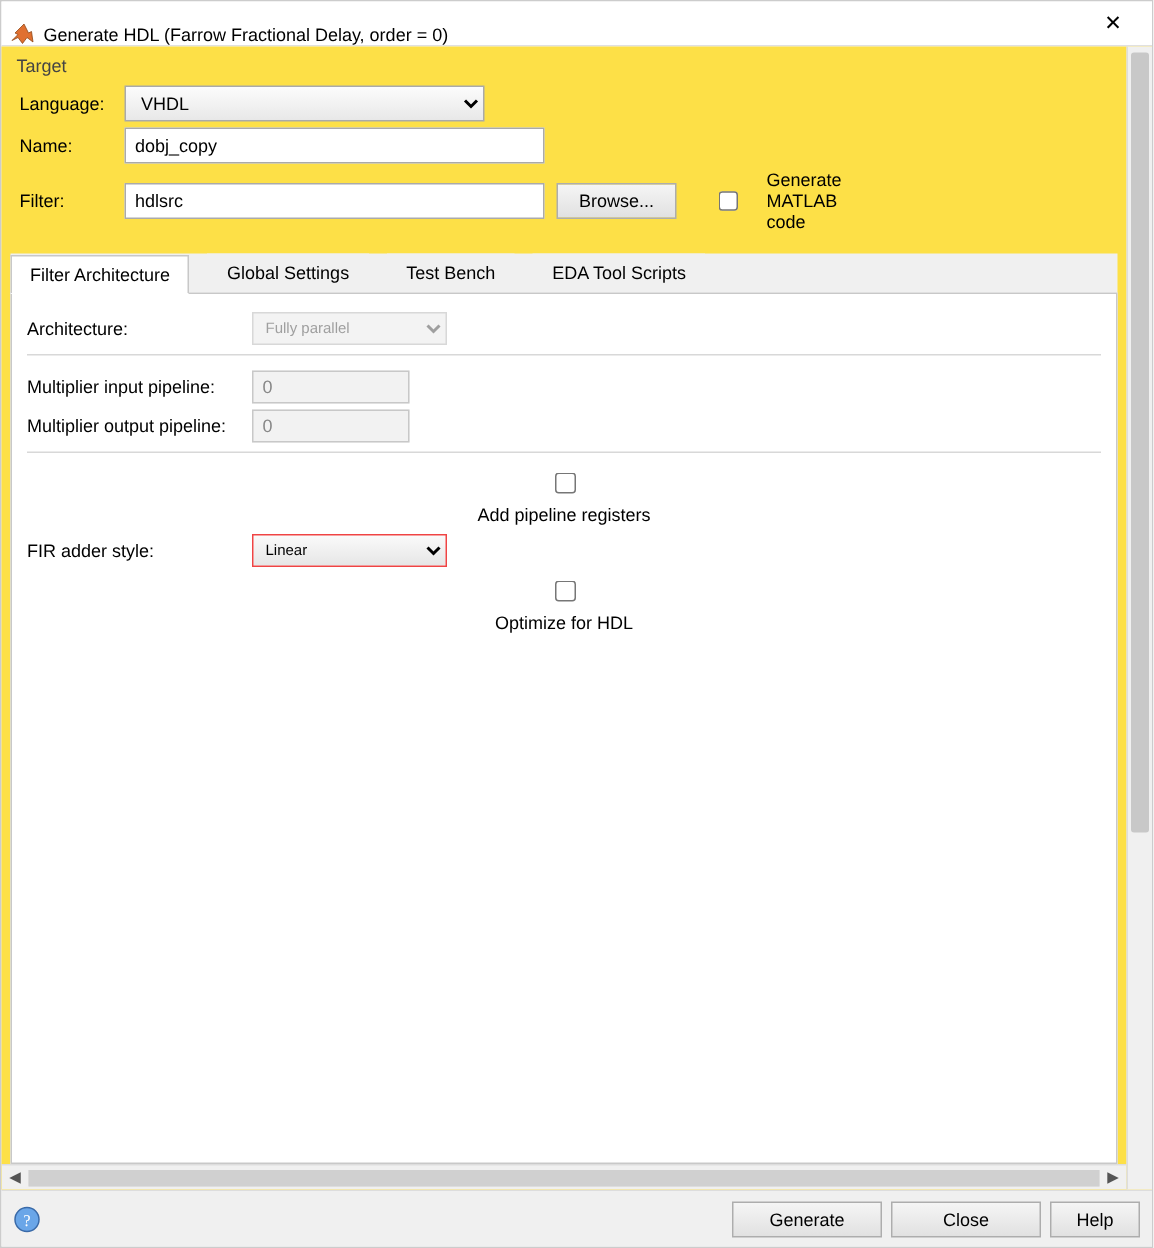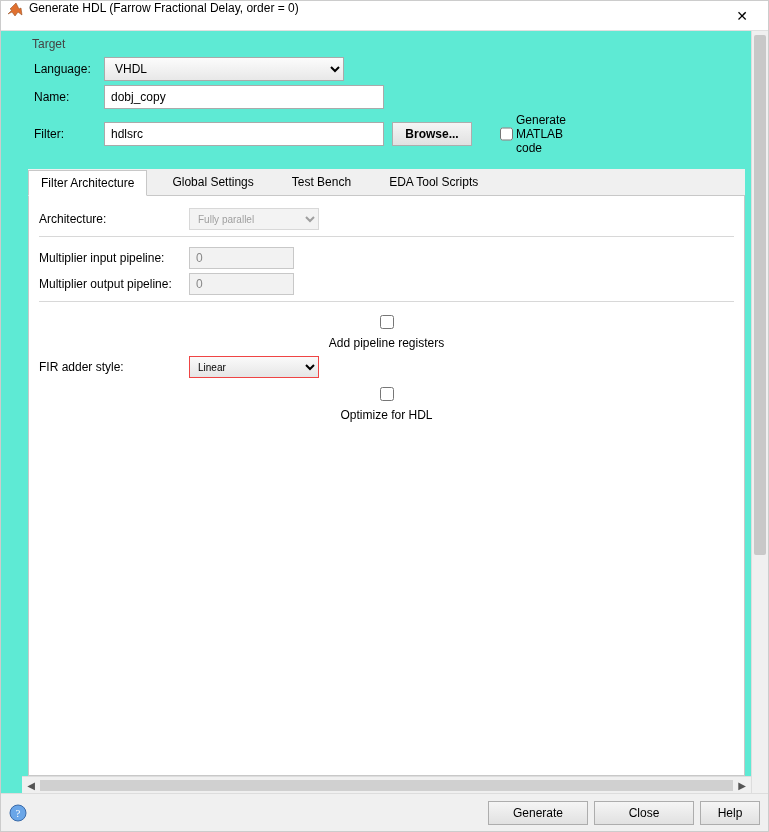--- a/index.html
+++ b/index.html
@@ -2,47 +2,47 @@
 <html><head>
 <meta charset="utf-8">
 <style>
   * { box-sizing: border-box; }
   html, body { margin: 0; padding: 0; font-family: "Segoe UI", Tahoma, sans-serif; font-size: 12px; }
   .window {
     width: 769px; height: 832px; background: #fff;
     display: flex; flex-direction: column; border: 1px solid #ccc;
   }
   .titlebar {
-    height: 30px; display: flex; align-items: flex-start; padding: 0 6px;
+    height: 30px; display: flex; align-items: flex-end; padding: 0 6px;
     border-bottom: 1px solid #e0e0e0; background: #fff;
   }
   .titlebar .app-icon { width: 16px; height: 16px; margin-right: 6px; }
   .titlebar .title { flex: 1; font-size: 12px; }
   .titlebar .close { width: 40px; text-align: center; font-size: 14px; line-height: 30px; cursor: default; }
-  .main-area { flex: 1; display: flex; background: #5eead4; position: relative; padding-left: 21px; }
+  .main-area { flex: 1; display: flex; background: #fde047; position: relative; }
   .content-col { flex: 1; display: flex; flex-direction: column; padding: 0; overflow: hidden; }
   .vscroll { width: 17px; background: #f0f0f0; border-left: 1px solid #ddd; position: relative; }
   .vscroll-thumb { position: absolute; left: 2px; right: 2px; top: 4px; height: 520px; background: #c8c8c8; border-radius: 2px; }
   .fieldset { margin: 4px 6px 0 6px; }
   .fieldset-label { font-size: 12px; color: #444; padding: 2px 4px; margin-bottom: 2px; }
   .form-row { display: flex; align-items: center; margin: 4px 6px; }
   .form-row label { width: 70px; font-size: 12px; }
   .text-input {
     height: 24px; border: 1px solid #aaa; background: #fff; padding: 2px 6px;
     font-family: inherit; font-size: 12px; width: 280px;
   }
   .select {
     height: 24px; border: 1px solid #aaa; background: linear-gradient(#fcfcfc,#e8e8e8);
     padding: 2px 6px; font-family: inherit; font-size: 12px; width: 240px;
   }
   .btn {
     height: 24px; padding: 2px 12px; border: 1px solid #adadad;
-    background: linear-gradient(#f5f5f5,#e1e1e1); font-family: inherit; font-size: 12px; font-weight: bold;
-  }
-  .checkbox { display: inline-flex; align-items: center; gap: 0; }
+    background: linear-gradient(#f5f5f5,#e1e1e1); font-family: inherit; font-size: 12px;
+  }
+  .checkbox { display: inline-flex; align-items: center; gap: 16px; }
   .checkbox input { width: 14px; height: 14px; }
   .tabs-wrap { margin: 10px 6px 0 6px; flex: 1; display: flex; flex-direction: column; background: #f0f0f0; }
   .tabbar { display: flex; gap: 12px; border-bottom: none; }
   .tab {
     padding: 5px 12px; font-size: 12px; background: #f0f0f0;
     border: 1px solid transparent; border-bottom: none; cursor: default;
   }
   .tab.active { background: #fff; border: 1px solid #c8c8c8; border-bottom: 1px solid #fff; position: relative; top: 1px; }
   .tabcontent {
     background: #fff; border: 1px solid #c8c8c8; flex: 1; padding: 8px 10px;

